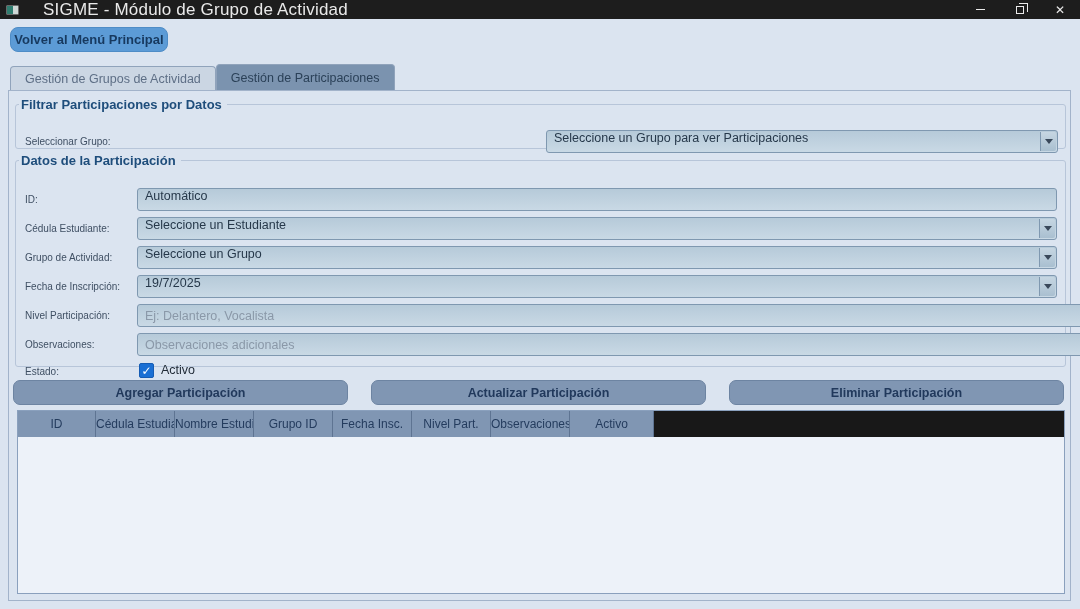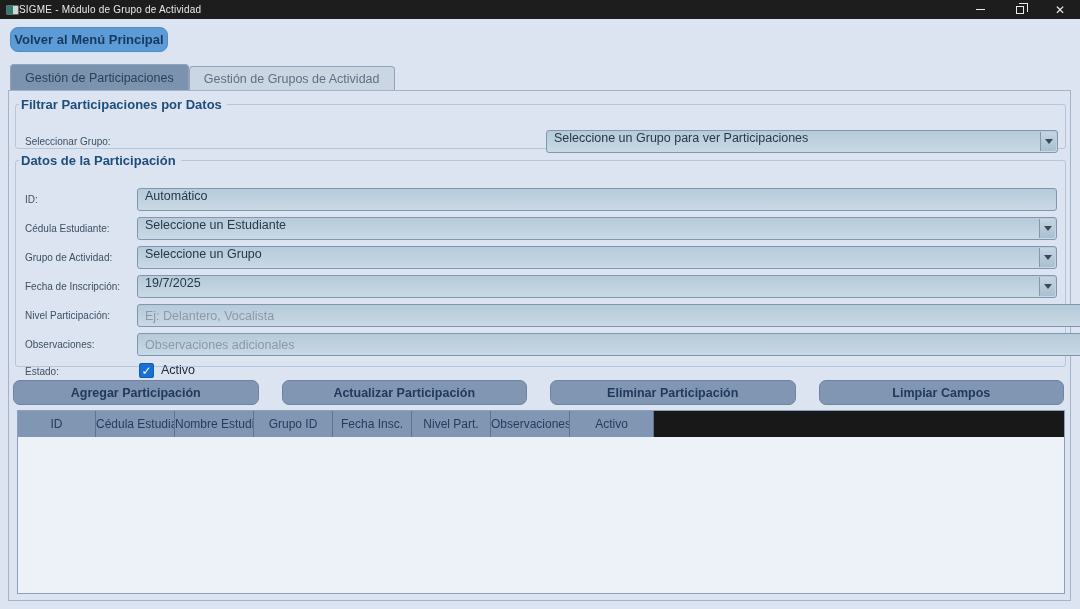--- a/index.html
+++ b/index.html
@@ -15,21 +15,21 @@
   .titlebar {
     position:absolute; left:0; top:0; width:1080px; height:19px;
     background:#1d1d1d; display:flex; align-items:center;
   }
   .app-icon {
     width:13px; height:10px; margin-left:6px; border-radius:1px;
     background:linear-gradient(90deg,#2f7d6f 0 52%,#cfd8d6 52%);
     border:1px solid #6a6a6a;
   }
   .titlebar-title {
-    color:#e9e9e9; font-size:10px; margin-left:0; letter-spacing:.2px;
+    color:#e9e9e9; font-size:17px; margin-left:24px; letter-spacing:.2px;
   }
   .win-controls { position:absolute; right:0; top:0; height:19px; display:flex; }
   .win-btn {
     width:40px; height:19px; display:flex; align-items:center; justify-content:center;
     color:#eaeaea; font-size:11px; cursor:default;
   }
   .glyph-min { width:9px; height:1px; background:#eaeaea; display:inline-block; }
   .glyph-restore { position:relative; width:8px; height:8px; border:1px solid #eaeaea; background:transparent; }
   .glyph-restore::before {
     content:''; position:absolute; left:2px; top:-4px; width:8px; height:8px;
@@ -152,22 +152,22 @@
       </span>
     <span class="win-btn">
         <span class="glyph-close">✕</span>
       </span>
   </div>
 </div>
 
 <div class="back-btn">Volver al Menú Principal</div>
 
 <div class="tabs">
+  <div class="tab unselected">Gestión de Grupos de Actividad</div>
   <div class="tab selected">Gestión de Participaciones</div>
-  <div class="tab unselected">Gestión de Grupos de Actividad</div>
 </div>
 
 <div class="main-panel">
 
   <fieldset class="fs-filter">
     <legend>Filtrar Participaciones por Datos</legend>
     <span class="static-label filter-label">Seleccionar Grupo:</span>
     <div class="field combo filter-combo">
       <span>Seleccione un Grupo para ver Participaciones</span>
       <span class="arrow-btn">
@@ -230,21 +230,20 @@
       <span class="static-label row-label">Estado:</span>
       <span class="checkbox"></span>
       <span class="checkbox-label">Activo</span>
     </div>
   </fieldset>
 
   <div class="actions">
     <div class="action-btn">Agregar Participación</div>
     <div class="action-btn">Actualizar Participación</div>
     <div class="action-btn">Eliminar Participación</div>
-    <div class="action-btn">Limpiar Campos</div>
   </div>
 
   <div class="table-wrap">
     <div class="table-header">
       <div class="th" style="width:78px;">ID</div>
       <div class="th" style="width:79px;">Cédula Estudiante</div>
       <div class="th" style="width:79px;">Nombre Estudiante</div>
       <div class="th" style="width:79px;">Grupo ID</div>
       <div class="th" style="width:79px;">Fecha Insc.</div>
       <div class="th" style="width:79px;">Nivel Part.</div>

